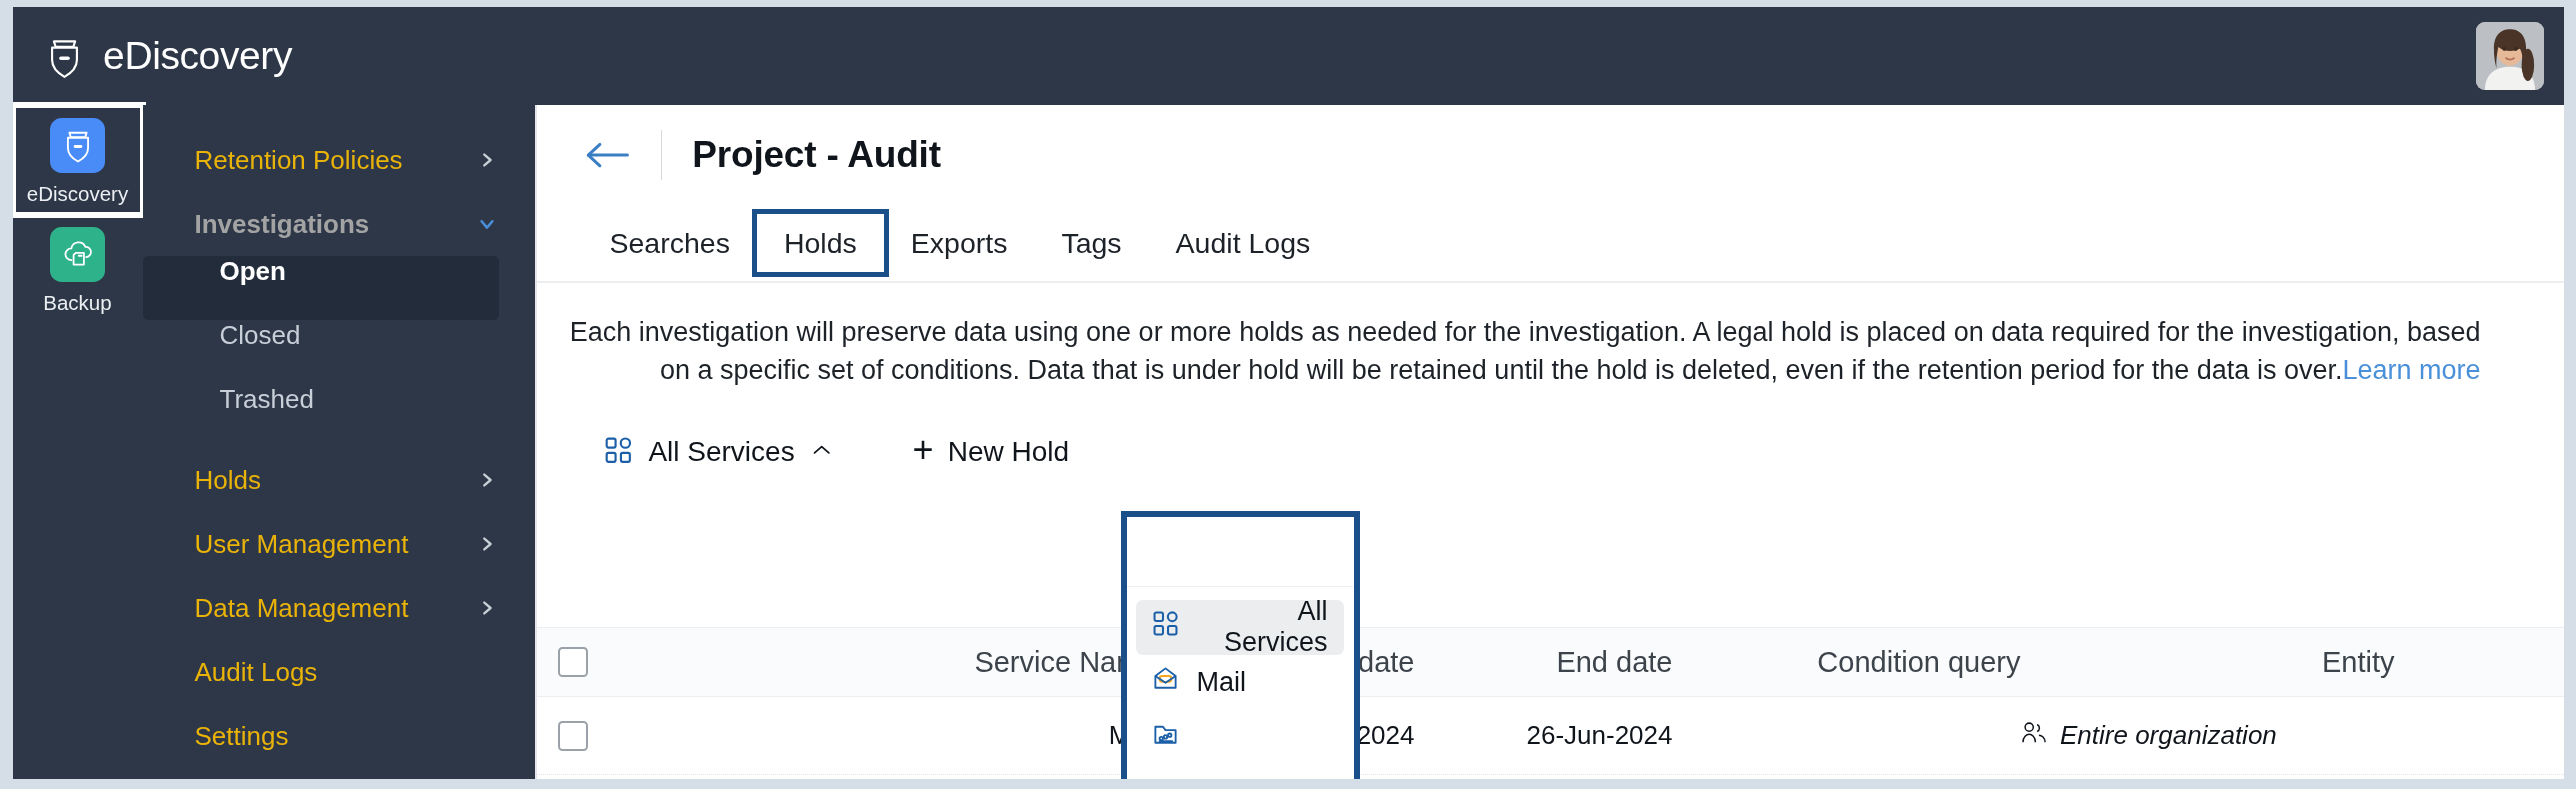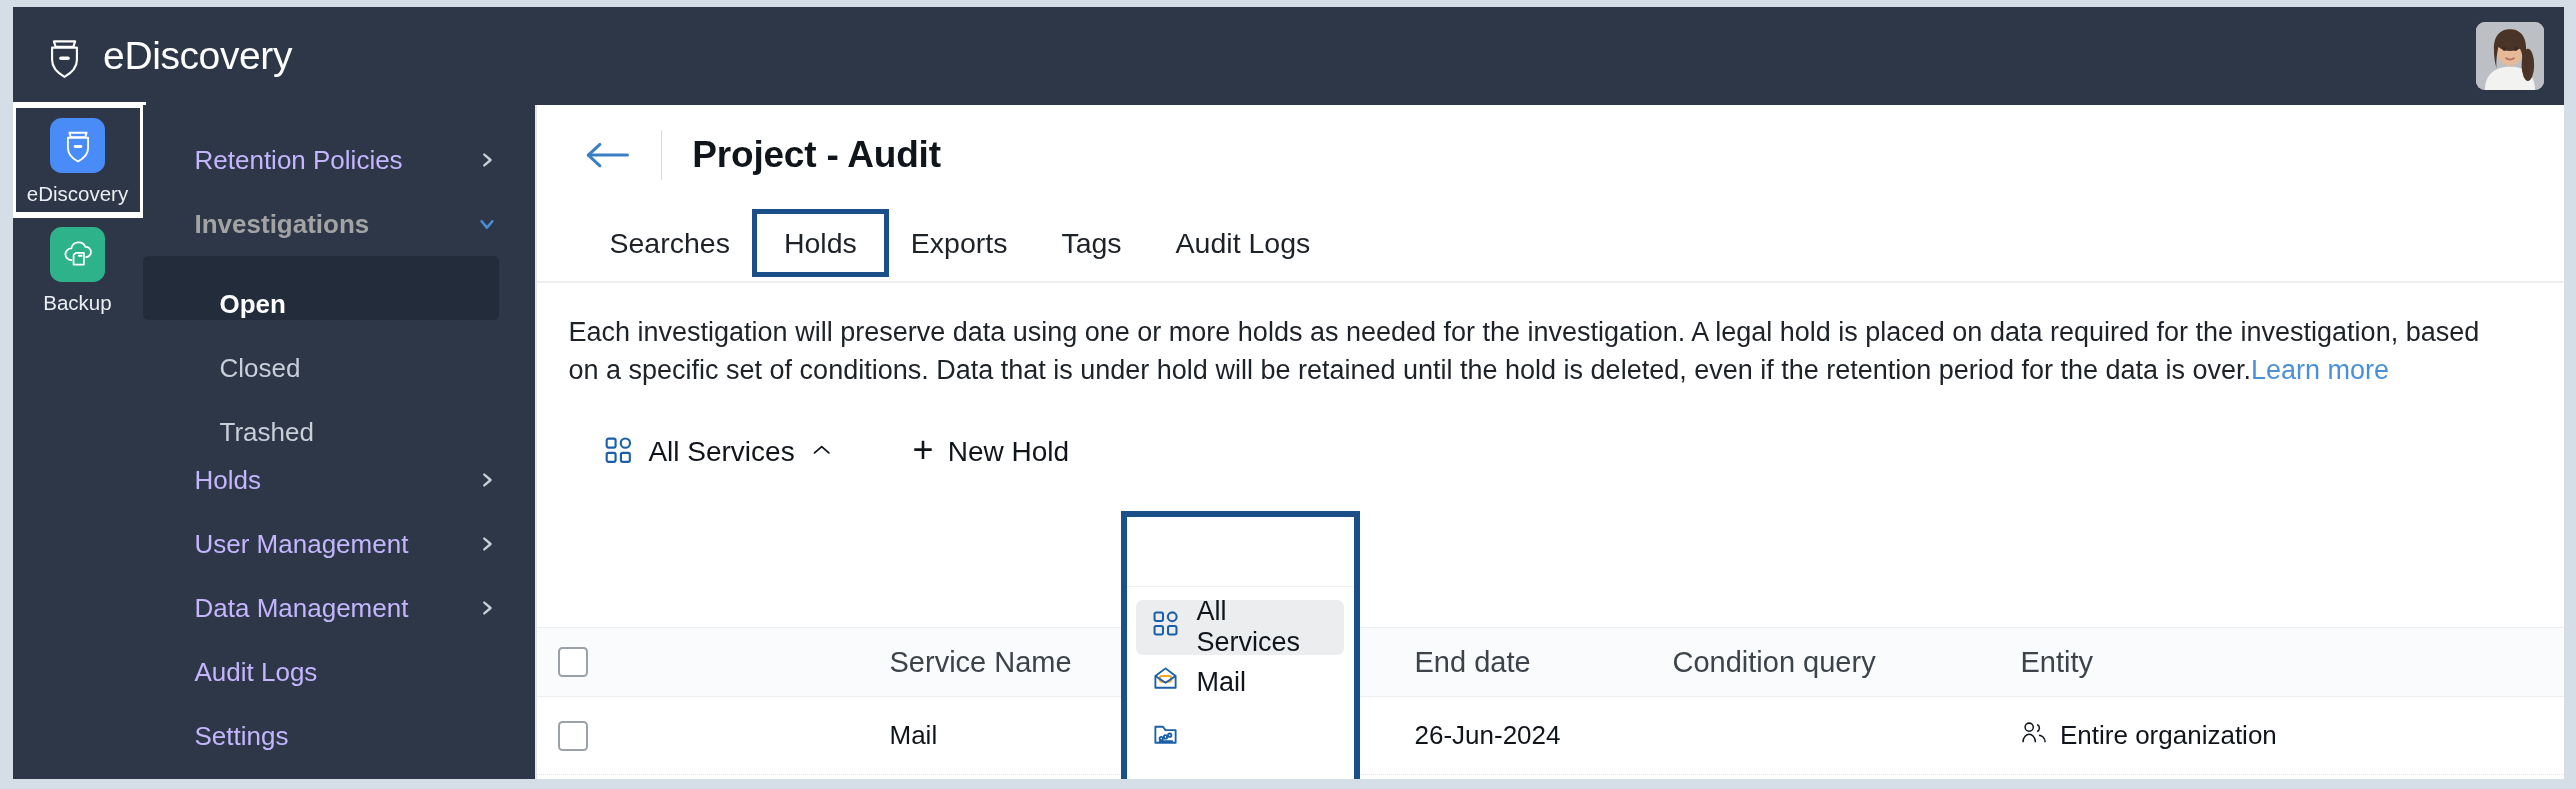--- a/index.html
+++ b/index.html
@@ -72,45 +72,46 @@
     width: 392px; height: 674px;
     background: #2d3748;
     padding-top: 23px;
   }
   .nav-row {
     position: relative;
     height: 64px;
     display: flex; align-items: center;
     padding-left: 52px; padding-right: 36px;
   }
-  .nav-row .label { font-size: 26px; color: #c4b5fd; white-space: nowrap; }
+  .nav-row .label { font-size: 26px; color: #eab308; white-space: nowrap; }
   .nav-row.active-parent .label { color: #a3a3a3; font-weight: 700; }
   .nav-row .chev {
     position: absolute; right: 39px; top: 50%;
     transform: translateY(-50%);
     width: 18px; height: 18px;
   }
   .nav-sub {
-    height: 64px; display: flex; align-items: flex-end;
+    height: 64px; display: flex; align-items: flex-start;
     padding-left: 77px;
     margin: 0 36px 0 0;
   }
   .nav-sub .label { font-size: 26px; color: #c8cfd8; }
   .nav-sub.selected {
     background: #232c3b;
     border-radius: 5.3px;
   }
   .nav-sub.selected .label { color: #ffffff; font-weight: 700; }
 
   
   .main {
     position: absolute; left: 522px; top: 98px;
     width: 2029px; height: 674px;
     background: #ffffff;
     border-left: 2.7px solid #e3e6ea;
+    text-align: right;
   }
   .page-head {
     display: flex; align-items: center;
     height: 100px; padding-left: 46px;
   }
   .back-arrow {
     width: 48px; height: 30px; cursor: pointer;
   }
   .head-divider {
     width: 1.8px; height: 50px; background: #d6dade;
@@ -219,21 +220,21 @@
   .c-name  { width: 294px; flex: none; }
   .c-svc   { width: 267px; flex: none; }
   .c-start { width: 258px; flex: none; }
   .c-end   { width: 258px; flex: none; }
   .c-cond  { width: 348px; flex: none; }
   .c-ent   { width: 374px; flex: none; }
   .chkbox {
     width: 30px; height: 30px; border: 2.7px solid #9aa1a8;
     border-radius: 4.5px; background: #ffffff;
   }
-  .ent-cell { display: flex; align-items: center; gap: 12.5px; }
+  .ent-cell { display: flex; align-items: center; gap: 12.5px; font-style: italic; }
 </style>
 </head>
 <body>
 
 <div class="app-frame">
 
   <div class="topbar">
     <div class="brand">
       <span>
         <svg class="brand-icon" viewBox="0 0 44 50" fill="none" stroke="#ffffff" stroke-width="2.4">

